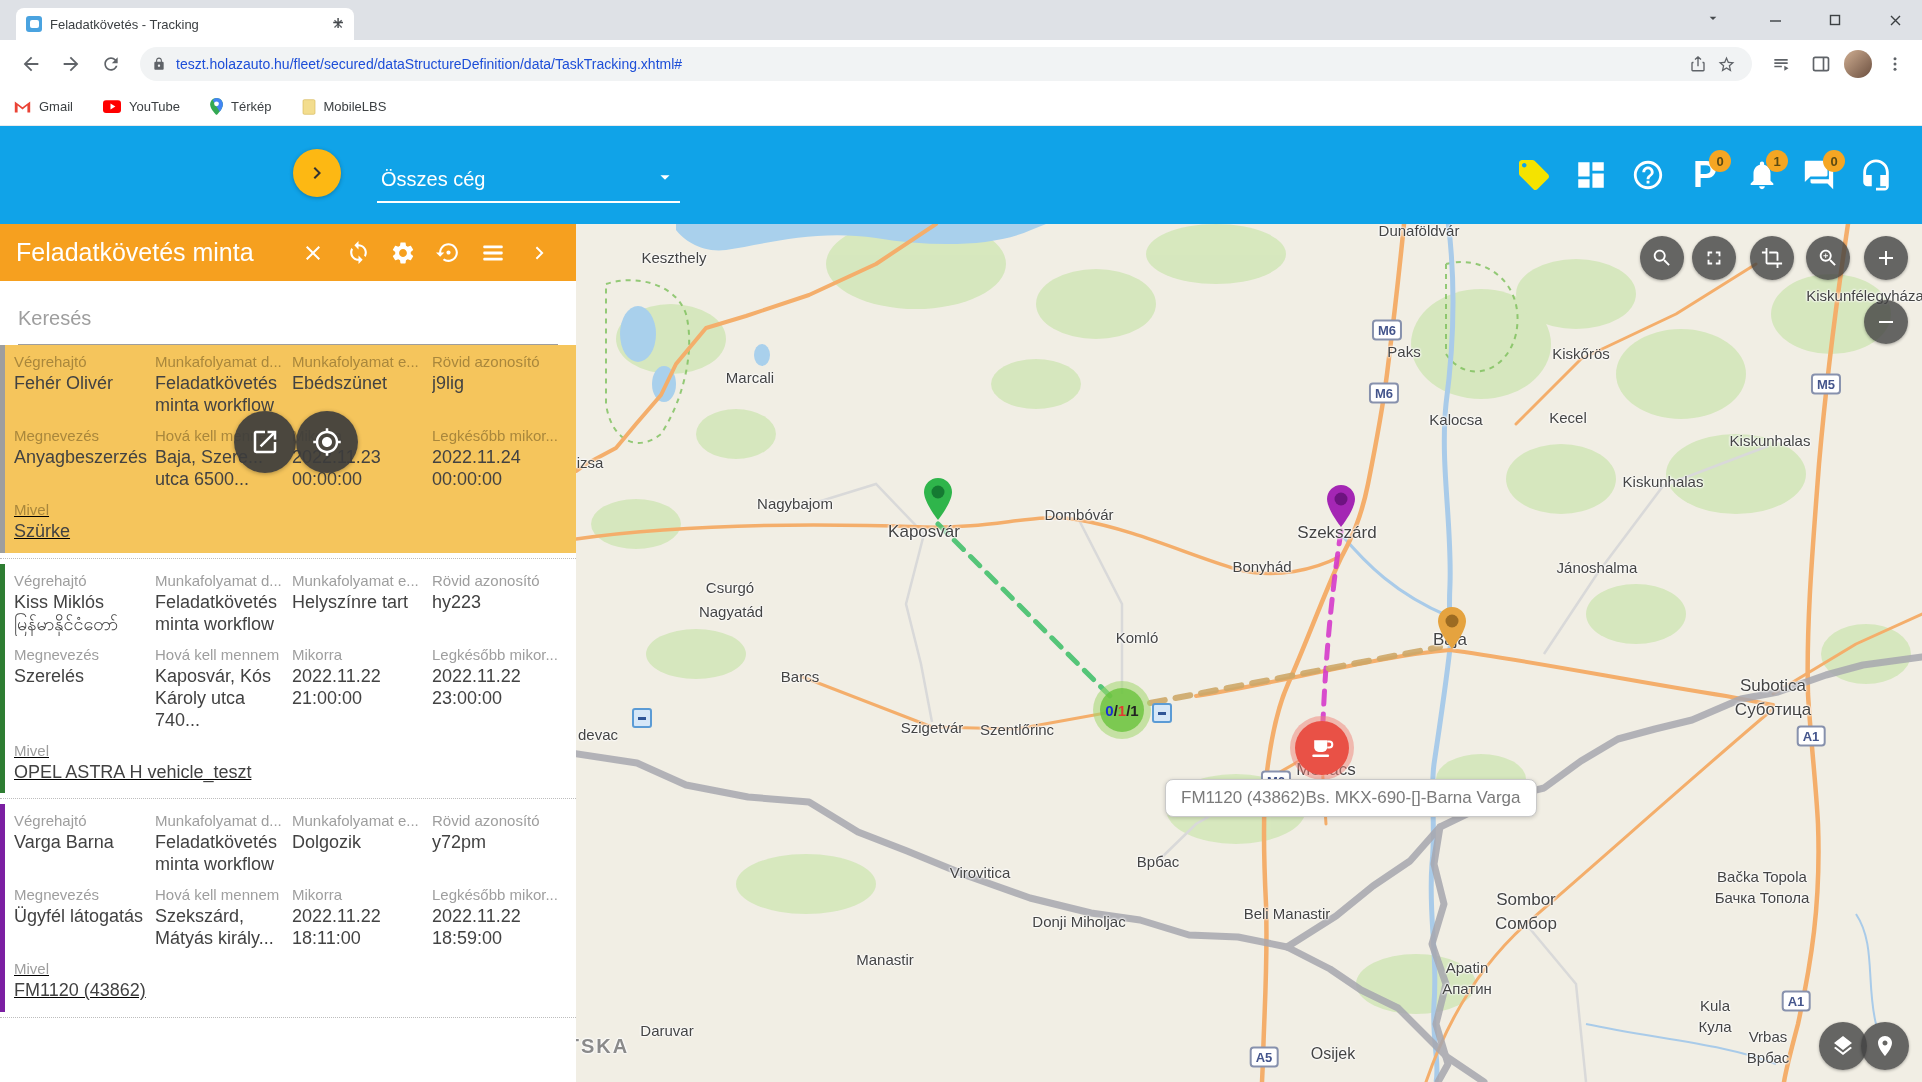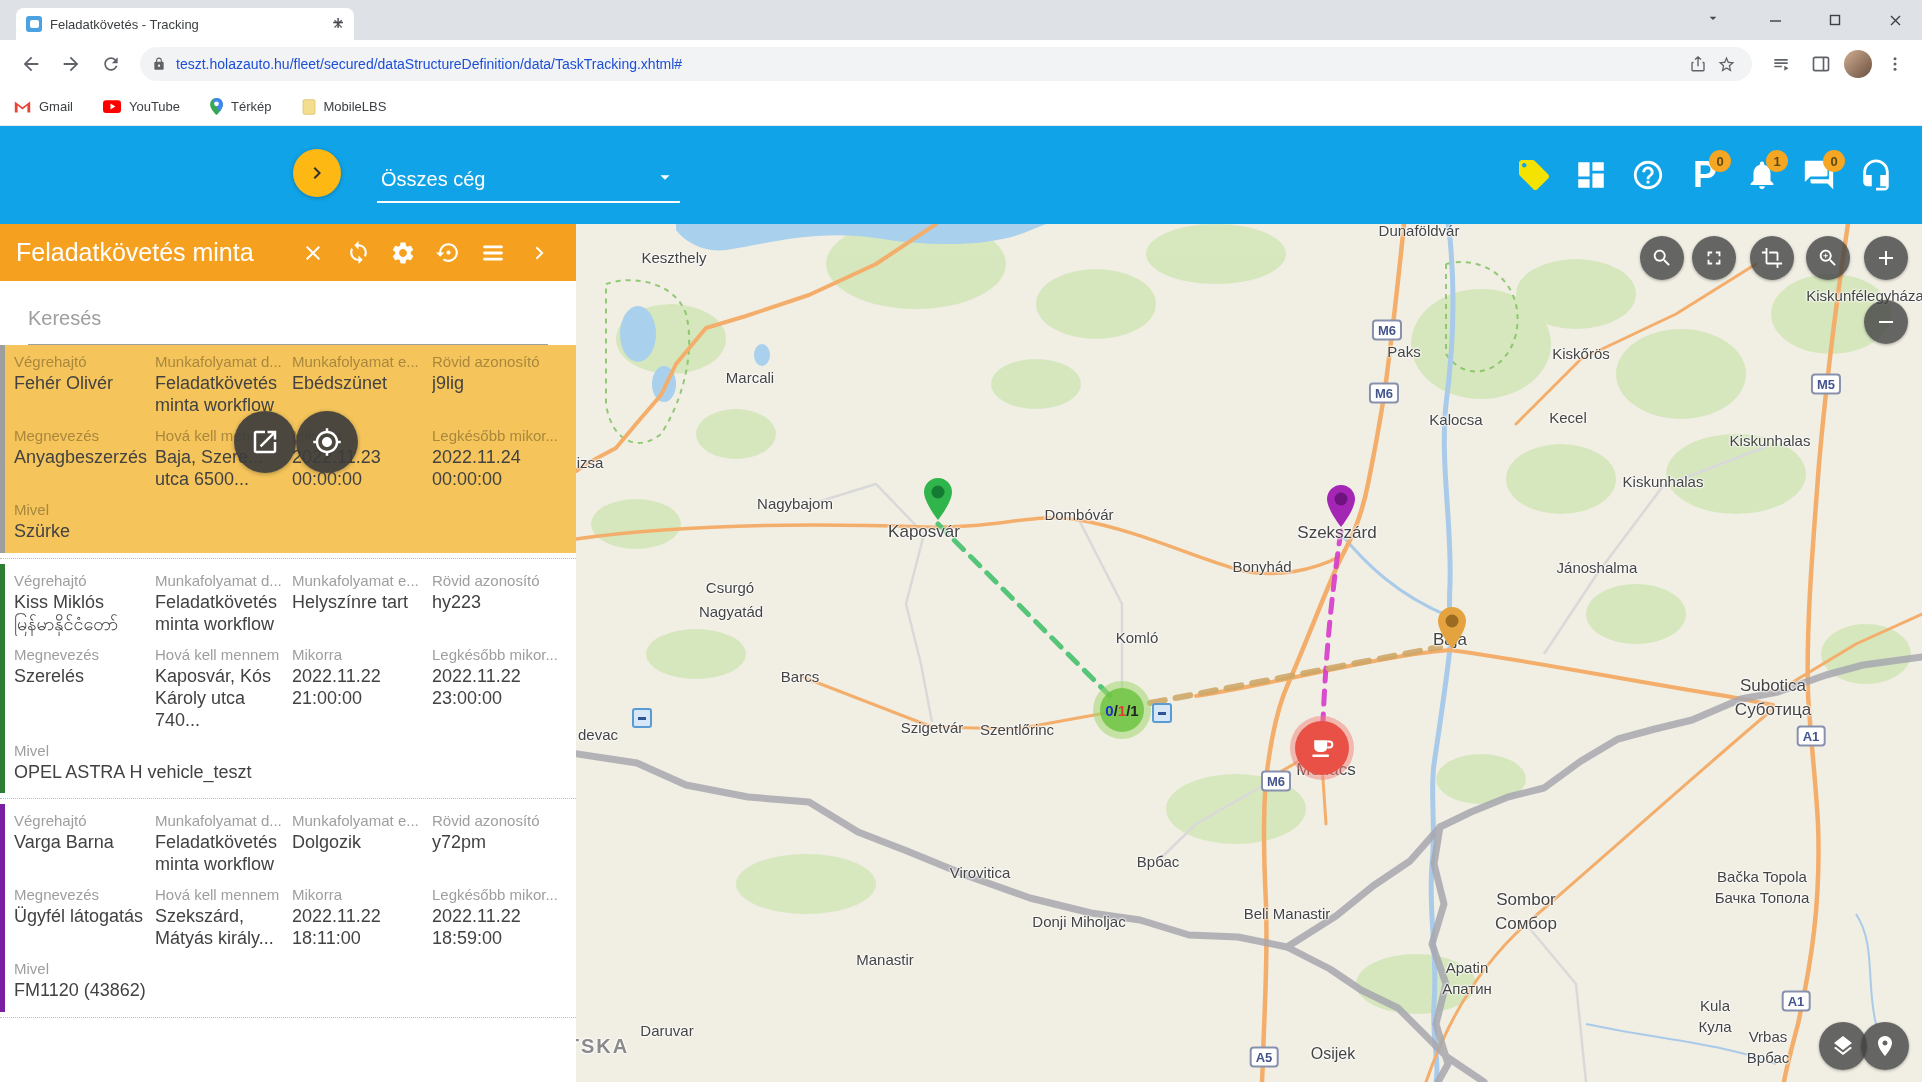--- a/index.html
+++ b/index.html
@@ -33,32 +33,32 @@
   .badge { position:absolute; top:-2px; right:-6px; width:22px; height:22px; border-radius:50%; background:#f5a623; color:#5c4a12; font-size:13px; font-weight:bold; display:flex; align-items:center; justify-content:center; }
   .pletter { font-size:36px; font-weight:bold; color:#fff; line-height:1; }
 
   
   .main { display:flex; height:858px; }
   .panel { width:576px; background:#fff; position:relative; z-index:5; }
   .panel-header { height:57px; background:var(--orange,#f6a01f); display:flex; align-items:center; padding:0 24px 0 16px; }
   .panel-title { color:#fff; font-size:25px; font-weight:500; white-space:nowrap; }
   .ph-icons { margin-left:auto; display:flex; align-items:center; gap:17px; }
   .ph-icons button { background:none; border:none; width:28px; height:28px; color:#fff; display:flex; align-items:center; justify-content:center; }
-  .search-row { padding:22px 28px 0; }
+  .search-row { padding:22px 18px 0; }
   .search-row input { width:100%; border:none; outline:none; border-bottom:1px solid #9e9e9e; font-size:20px; padding:4px 0 14px; color:#424242; font-family:inherit; }
   .search-row input::placeholder { color:#9e9e9e; }
 
   .card { position:relative; border-left:5px solid var(--stripe,#9e9e9e); padding:8px 6px 10px 9px; background:#fff; }
   .card.hl { background:var(--hl,#f5c55c); }
   .cgrid { display:grid; grid-template-columns:141px 137px 140px 1fr; column-gap:0; row-gap:10px; }
   .fl { font-size:15px; color:#9e9e9e; margin-bottom:3px; white-space:nowrap; overflow:hidden; text-overflow:ellipsis; }
   .card.hl .fl { color:#a9873c; }
   .fv { font-size:18px; color:#424242; line-height:1.22; white-space:pre-line; }
   .cell { padding-right:6px; overflow:hidden; }
-  .mivel { grid-column:1 / -1; }
+  .mivel { grid-column:1 / -1;text-decoration:underline; }
   .card-sep { border-top:1px dotted #bdbdbd; margin:5px 0; }
   .card-actions { position:absolute; left:229px; top:66px; display:flex; }
   .card-actions button { width:62px; height:62px; border-radius:50%; border:none; background:rgba(60,60,60,.92); color:#fff; display:flex; align-items:center; justify-content:center; box-shadow:0 1px 4px rgba(0,0,0,.3); }
 
   
   .map { position:relative; flex:1; background:#f1eee4; overflow:hidden; }
   .basemap { position:absolute; inset:0; }
   .map-label { position:absolute; transform:translate(-50%,-50%); color:#444; font-size:15px; line-height:1.4; text-align:center; white-space:pre-line;
     text-shadow:0 0 2px #fff,0 0 2px #fff,0 0 3px #fff,0 0 3px #fff; pointer-events:none; }
   .map-label.country { font-weight:bold; font-size:20px; color:#8a8a8a; letter-spacing:2px; }
@@ -607,20 +607,21 @@
         </svg>
     </div>
 
     <div class="bluebox" style="left:576px;top:479px">
         <i></i>
       </div>
     <div class="bluebox" style="left:56px;top:484px">
         <i></i>
       </div>
 
+    <div class="tooltip">FM1120 (43862)Bs. MKX-690-[]-Barna Varga</div>
 
     <button class="mapbtn" style="left:1064px;top:12px">
       <svg width="22" height="22" viewBox="0 0 24 24" fill="#fff">
           <path d="M15.5 14h-.79l-.28-.27C15.41 12.59 16 11.11 16 9.5 16 5.91 13.09 3 9.5 3S3 5.91 3 9.5 5.91 16 9.5 16c1.61 0 3.09-.59 4.23-1.57l.27.28v.79l5 4.99L20.49 19l-4.99-5zm-6 0C7.01 14 5 11.99 5 9.5S7.01 5 9.5 5 14 7.01 14 9.5 11.99 14 9.5 14z"></path>
         </svg>
       </button>
     <button class="mapbtn" style="left:1116px;top:12px">
       <svg width="22" height="22" viewBox="0 0 24 24" fill="#fff">
           <path d="M7 14H5v5h5v-2H7v-3zm-2-4h2V7h3V5H5v5zm12 7h-3v2h5v-5h-2v3zM14 5v2h3v3h2V5h-5z"></path>
         </svg>

